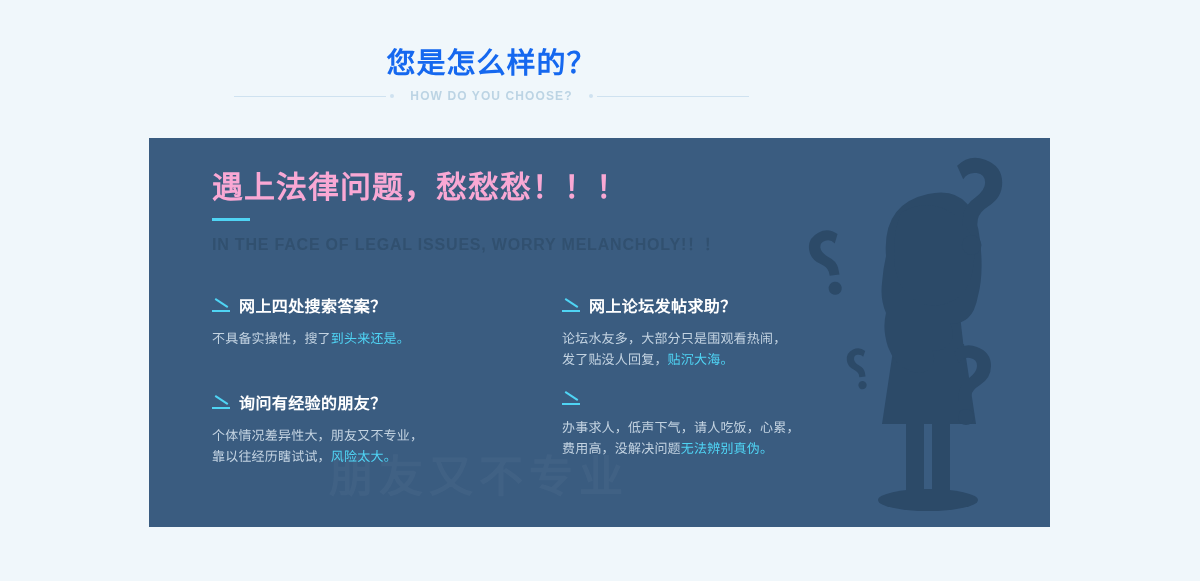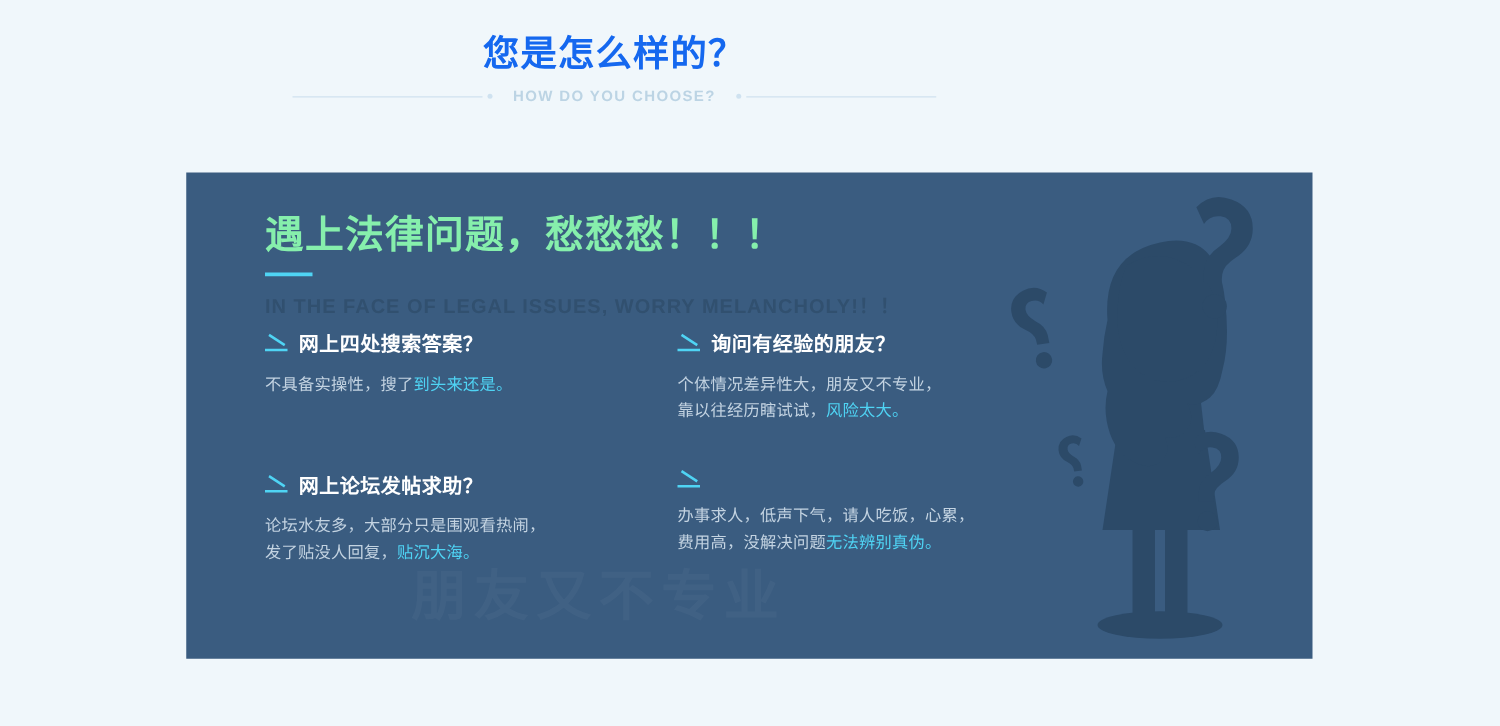--- a/index.html
+++ b/index.html
@@ -14,21 +14,21 @@
   body {
     background:#f0f7fb;
     font-family:"Liberation Sans", "DejaVu Sans", sans-serif;
     -webkit-font-smoothing:antialiased;
     position:relative;
   }
 
   
   .section-head {
     position:absolute;
-    left:0; top:27px;
+    left:0; top:46px;
     width:983px;
     text-align:center;
   }
 
   .section-title {
     font-size:29px;
     font-weight:bold;
     color:#1568ef;
     letter-spacing:1px;
     line-height:34px;
@@ -96,21 +96,21 @@
 
   
   .panel-heading {
     position:absolute;
     left:63px; top:30px;
     width:700px;
   }
   .panel-title {
     font-size:31px;
     font-weight:bold;
-    color:#86efac;
+    color:#f9a8d4;
     letter-spacing:1px;
     line-height:40px;
     white-space:nowrap;
   }
   .title-underline {
     width:38px; height:3px;
     background:#4fd4f4;
     margin-top:10px;
   }
   .panel-subtitle {
@@ -118,26 +118,27 @@
     font-size:16px;
     font-weight:bold;
     letter-spacing:0.8px;
     color:#31506f;
     white-space:nowrap;
   }
 
   
   .items {
     position:absolute;
-    left:63px; top:124px;
+    left:63px; top:155px;
     width:680px;
     display:grid;
     grid-template-columns:330px 330px;
     grid-column-gap:0px;
     grid-row-gap:36px;
+    gap:20px;
   }
 
   .item { position:relative; }
 
   .item-head {
     display:flex;
     align-items:center;
     gap:9px;
     margin-bottom:11px;
   }
@@ -234,42 +235,42 @@
         </span>
       </div>
     </div>
 
     <div class="item">
       <div class="item-head">
         <span class="slash-icon">
           <i class="diag"></i>
             <i class="base"></i>
         </span>
-        <span class="item-title">询问有经验的朋友？</span>
+        <span class="item-title">网上论坛发帖求助？</span>
       </div>
       <div class="item-body">
-        <span class="line">个体情况差异性大，朋友又不专业，</span>
+        <span class="line">论坛水友多，大部分只是围观看热闹，</span>
         <span class="line">
-          <span>靠以往经历瞎试试，</span><span class="hl">风险太大</span><span class="hl">。</span>
+          <span>发了贴没人回复，</span><span class="hl">贴沉大海</span><span class="hl">。</span>
         </span>
       </div>
     </div>
 
     <div class="item">
       <div class="item-head">
         <span class="slash-icon">
           <i class="diag"></i>
             <i class="base"></i>
         </span>
-        <span class="item-title">网上论坛发帖求助？</span>
+        <span class="item-title">询问有经验的朋友？</span>
       </div>
       <div class="item-body">
-        <span class="line">论坛水友多，大部分只是围观看热闹，</span>
+        <span class="line">个体情况差异性大，朋友又不专业，</span>
         <span class="line">
-          <span>发了贴没人回复，</span><span class="hl">贴沉大海</span><span class="hl">。</span>
+          <span>靠以往经历瞎试试，</span><span class="hl">风险太大</span><span class="hl">。</span>
         </span>
       </div>
     </div>
 
     <div class="item">
       <div class="item-head">
         <span class="slash-icon">
           <i class="diag"></i>
             <i class="base"></i>
         </span>

